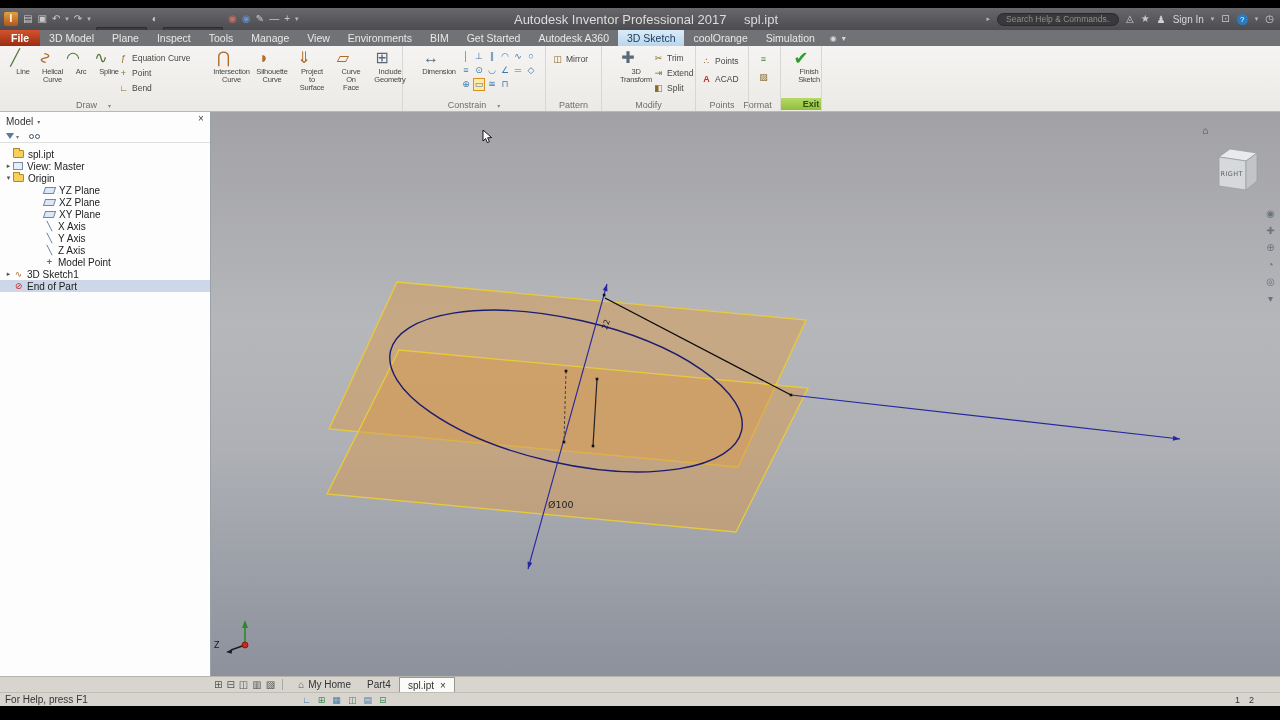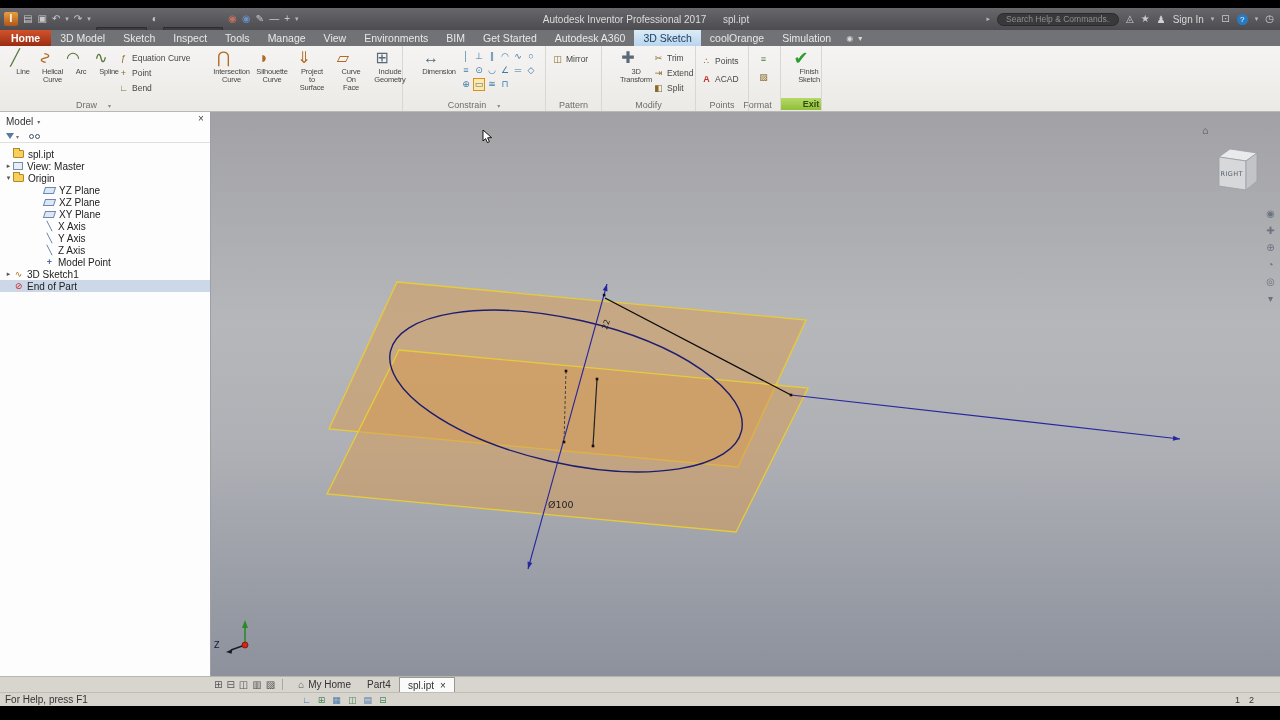--- a/index.html
+++ b/index.html
@@ -16,21 +16,21 @@
   #titlebar { position:absolute; top:8px; left:0; width:1280px; height:22px;
     background:linear-gradient(#68686c,#4c4c50); color:#d6d6d6; font-size:10px;
     display:flex; align-items:center; }
   .tb-left { display:flex; align-items:center; gap:5px; padding-left:4px; }
   .tb-ic { color:#c9c9cc; font-size:10px; line-height:12px; cursor:default; }
   .tb-caret { font-size:7px; color:#b8b8bb; }
   #app-logo { width:14px; height:14px; background:linear-gradient(#e8a03c,#b0541c);
     border-radius:2px; color:#fff; font-size:10px; font-weight:bold; text-align:center; line-height:14px; }
   .tb-dd { background:#3d3d40; border:1px solid #2c2c2e; color:#dcdcdc; font-size:9px;
     padding:1px 5px; display:flex; align-items:center; gap:4px; border-radius:1px;margin-top:30px; }
-  #title-center { position:absolute; left:0; right:0; text-align:center; font-size:10px; color:#dcdcdc; pointer-events:none;margin-left:12px; }
+  #title-center { position:absolute; left:0; right:0; text-align:center; font-size:13px; color:#dcdcdc; pointer-events:none;margin-left:12px; }
   #title-center .doc { margin-left:14px; }
   .tb-right { position:absolute; right:6px; top:0; height:22px; display:flex; align-items:center; gap:7px; }
   #search-input { width:122px; height:13px; background:#39393b; border:1px solid #2a2a2c;
     border-radius:7px; color:#a8a8a8; font-size:8.5px; padding:0 8px; outline:none; }
   #search-input::placeholder { color:#8f8f8f; }
   .person-g { color:#d2d2d2; font-size:10px; }
   .help-circ { width:11px; height:11px; border-radius:50%; background:#2a7ac0; color:#fff;
     font-size:8px; text-align:center; line-height:11px; }
 
   
@@ -168,23 +168,23 @@
       <span>Sign In</span>
       <span class="tb-caret">▾</span>
       <span class="tb-ic">⊡</span>
       <span class="help-circ">?</span>
       <span class="tb-caret">▾</span>
       <span class="tb-ic">◷</span>
     </div>
   </div>
 
   <div id="ribbon-tabs">
-    <span class="rtab file">Home</span>
+    <span class="rtab file">File</span>
     <span class="rtab">3D Model</span>
-    <span class="rtab">Sketch</span>
+    <span class="rtab">Plane</span>
     <span class="rtab">Inspect</span>
     <span class="rtab">Tools</span>
     <span class="rtab">Manage</span>
     <span class="rtab">View</span>
     <span class="rtab">Environments</span>
     <span class="rtab">BIM</span>
     <span class="rtab">Get Started</span>
     <span class="rtab">Autodesk A360</span>
     <span class="rtab active">3D Sketch</span>
     <span class="rtab">coolOrange</span>

